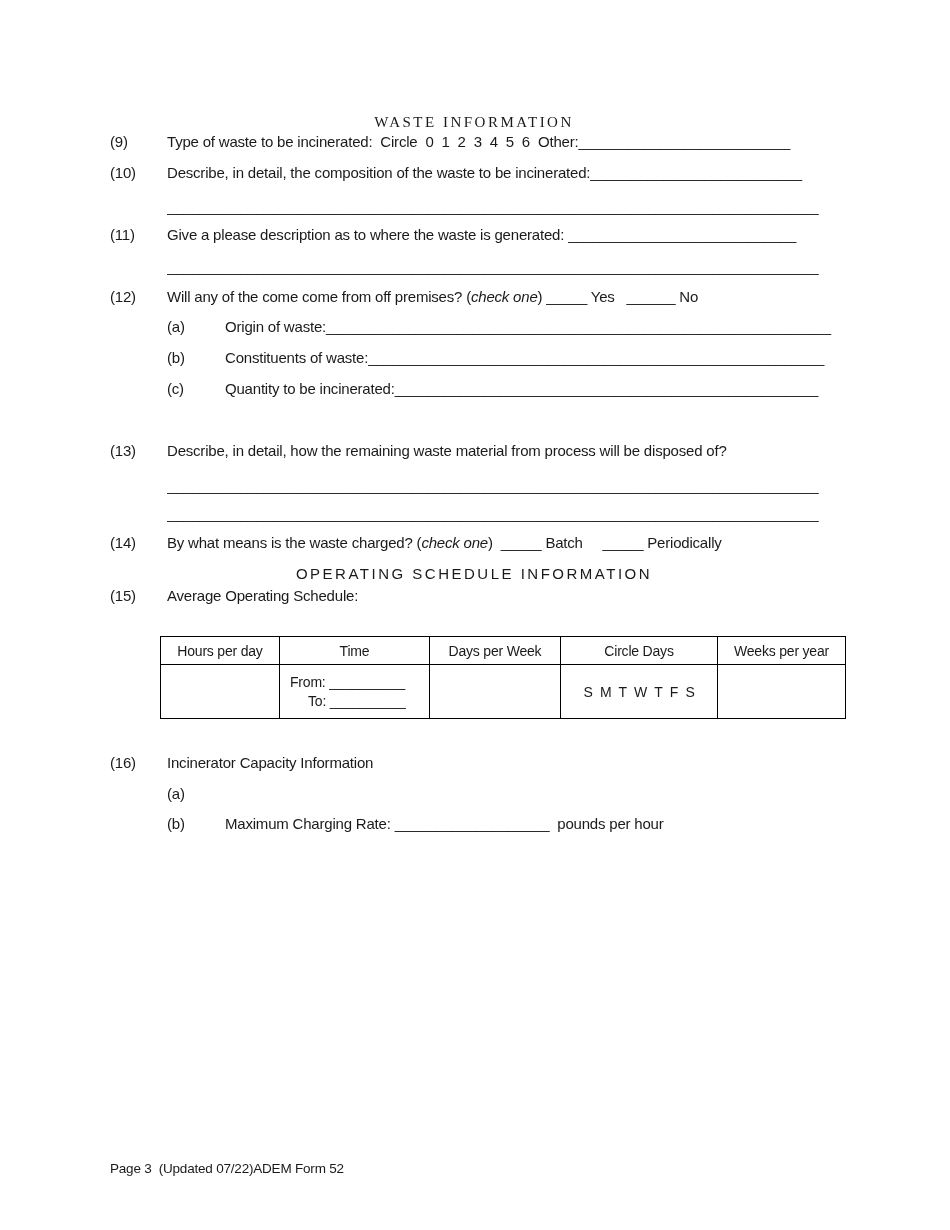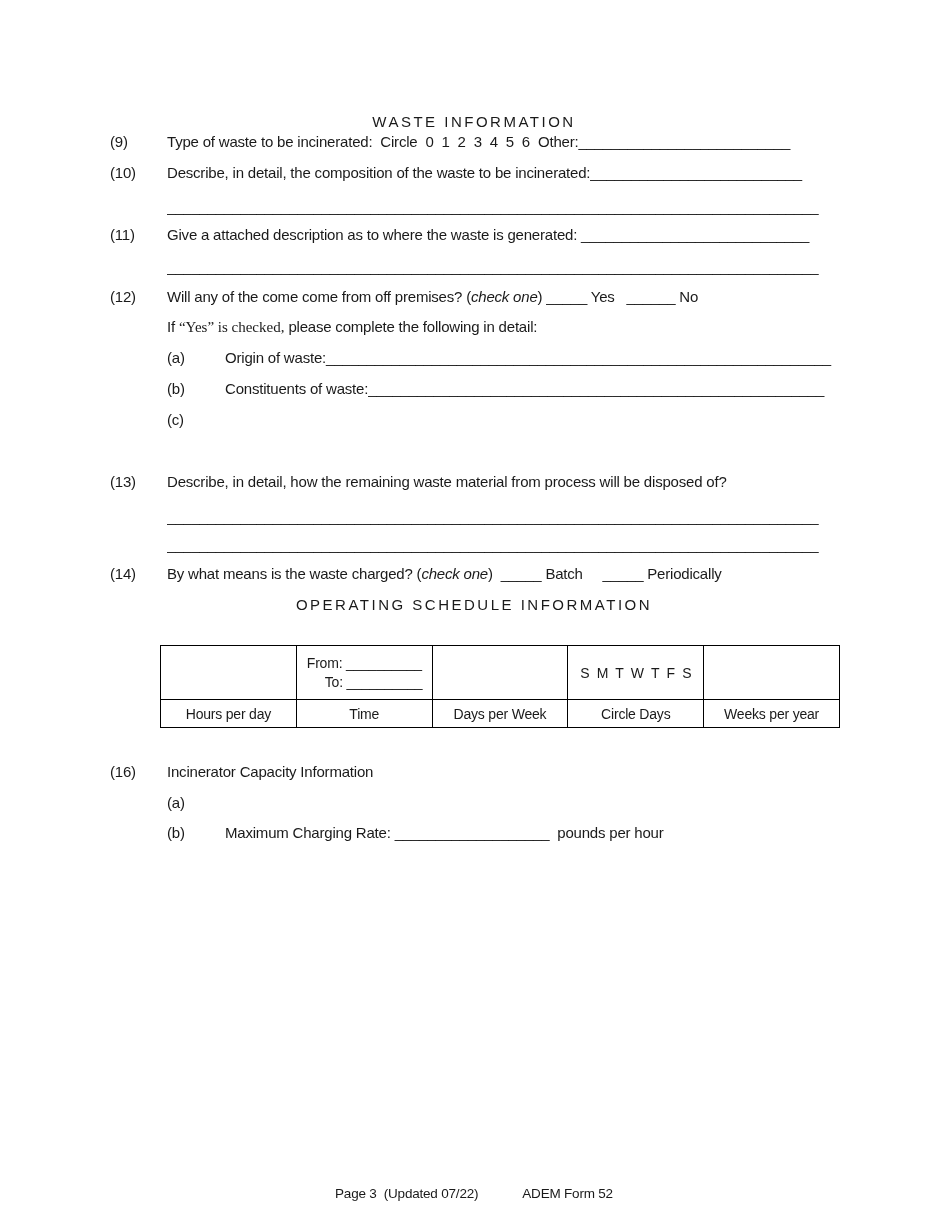--- a/index.html
+++ b/index.html
@@ -13,20 +13,21 @@
     font-family:"Liberation Sans",sans-serif;
     font-size:15px;
     letter-spacing:-0.2px;
     overflow:hidden;
   }
   .doc-title{
     text-align:center;
     letter-spacing:2.5px;
     line-height:20px;
     white-space:pre;
+    font-family:Liberation Serif, serif;
   }
   .doc-subtitle{
     text-align:center;
     line-height:20px;
     margin-bottom:42px;
     white-space:pre;
   }
   .doc-subtitle .it{font-style:italic;}
   .section-title{
     text-align:center;
@@ -75,27 +76,26 @@
   .col-days{width:130px;}
   .col-circle{width:156px;}
   .col-weeks{width:127px;}
   .time-cell div{white-space:pre;line-height:19px;}
   .time-from{padding-left:10px;}
   .time-to{padding-left:28px;}
   .circle-cell{text-align:center;white-space:pre;}
   .q16-block{margin-top:34px;}
   .footer{
     position:absolute;
-    left:110px;right:112px;top:1185px;
+    left:110px;right:112px;top:1160px;
     display:flex;
-    justify-content:center;
+    justify-content:flex-start;
     font-size:13.5px;
     white-space:pre;
     line-height:18px;
-    gap:44px;
   }
 </style>
 </head>
 <body>
 
 <div class="page">
 
   <div class="doc-title">WASTE INFORMATION</div>
 
   <div class="row">
@@ -107,49 +107,46 @@
     <span class="num">(10)</span>
     <span class="t">Describe, in detail, the composition of the waste to be incinerated:__________________________</span>
   </div>
   <div class="row mb8">
     <span class="num"></span>
     <span class="t">________________________________________________________________________________</span>
   </div>
 
   <div class="row mb12">
     <span class="num">(11)</span>
-    <span class="t">Give a attached description as to where the waste is generated: ____________________________</span>
+    <span class="t">Give a please description as to where the waste is generated: ____________________________</span>
   </div>
   <div class="row mb10">
     <span class="num"></span>
     <span class="t">________________________________________________________________________________</span>
   </div>
 
   <div class="row mb10">
     <span class="num">(12)</span>
     <span class="t"><span>Will any of the come come from off premises? (</span><span class="it">check one</span><span>) _____ Yes   ______ No</span></span>
   </div>
-  <div class="row">
-    <span class="num"></span>
-    <span class="t"><span>If </span><span class="serif">“Yes” is checked,</span><span> please complete the following in detail:</span></span>
-  </div>
 
   <div class="row">
     <span class="num"></span>
     <span class="subnum">(a)</span>
     <span class="t">Origin of waste:______________________________________________________________</span>
   </div>
   <div class="row">
     <span class="num"></span>
     <span class="subnum">(b)</span>
     <span class="t">Constituents of waste:________________________________________________________</span>
   </div>
   <div class="row mb42">
     <span class="num"></span>
     <span class="subnum">(c)</span>
+    <span class="t">Quantity to be incinerated:____________________________________________________</span>
   </div>
 
   <div class="row mb15">
     <span class="num">(13)</span>
     <span class="t">Describe, in detail, how the remaining waste material from process will be disposed of?</span>
   </div>
   <div class="row mb8">
     <span class="num"></span>
     <span class="t">________________________________________________________________________________</span>
   </div>
@@ -158,40 +155,44 @@
     <span class="t">________________________________________________________________________________</span>
   </div>
 
   <div class="row">
     <span class="num">(14)</span>
     <span class="t"><span>By what means is the waste charged? (</span><span class="it">check one</span><span>)  _____ Batch     _____ Periodically</span></span>
   </div>
 
   <div class="section-title">OPERATING SCHEDULE INFORMATION</div>
 
+  <div class="row">
+    <span class="num">(15)</span>
+    <span class="t">Average Operating Schedule:</span>
+  </div>
 
   <table class="sched-table">
     <tbody>
         <tr>
+      <th class="col-hours">Hours per day</th>
+      <th class="col-time">Time</th>
+      <th class="col-days">Days per Week</th>
+      <th class="col-circle">Circle Days</th>
+      <th class="col-weeks">Weeks per year</th>
+    </tr>
+    <tr>
       <td></td>
       <td class="time-cell">
         <div class="time-from">From: __________</div>
         <div class="time-to">To: __________</div>
       </td>
       <td></td>
       <td class="circle-cell">S  M  T  W  T  F  S</td>
       <td></td>
     </tr>
-    <tr>
-      <th class="col-hours">Hours per day</th>
-      <th class="col-time">Time</th>
-      <th class="col-days">Days per Week</th>
-      <th class="col-circle">Circle Days</th>
-      <th class="col-weeks">Weeks per year</th>
-    </tr>
   </tbody>
     </table>
 
   <div class="row q16-block">
     <span class="num">(16)</span>
     <span class="t">Incinerator Capacity Information</span>
   </div>
   <div class="row mb10">
     <span class="num"></span>
     <span class="subnum">(a)</span>

